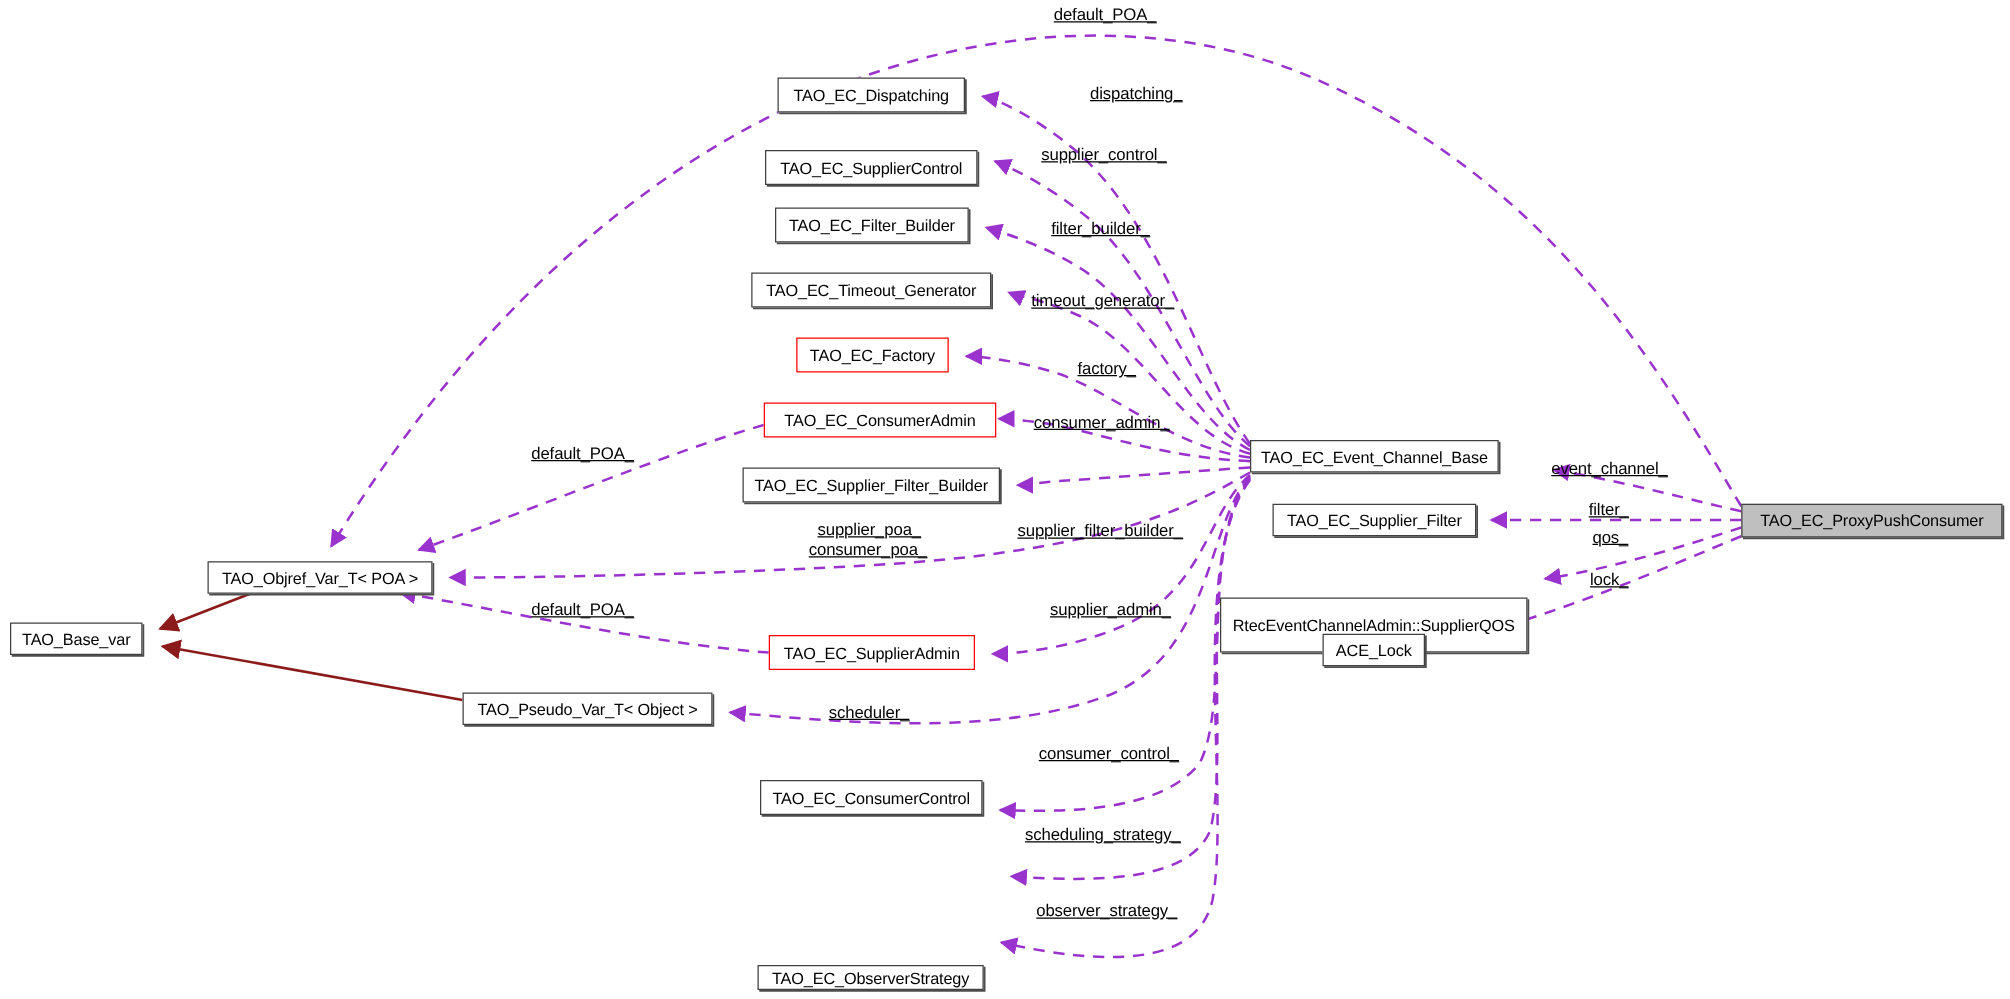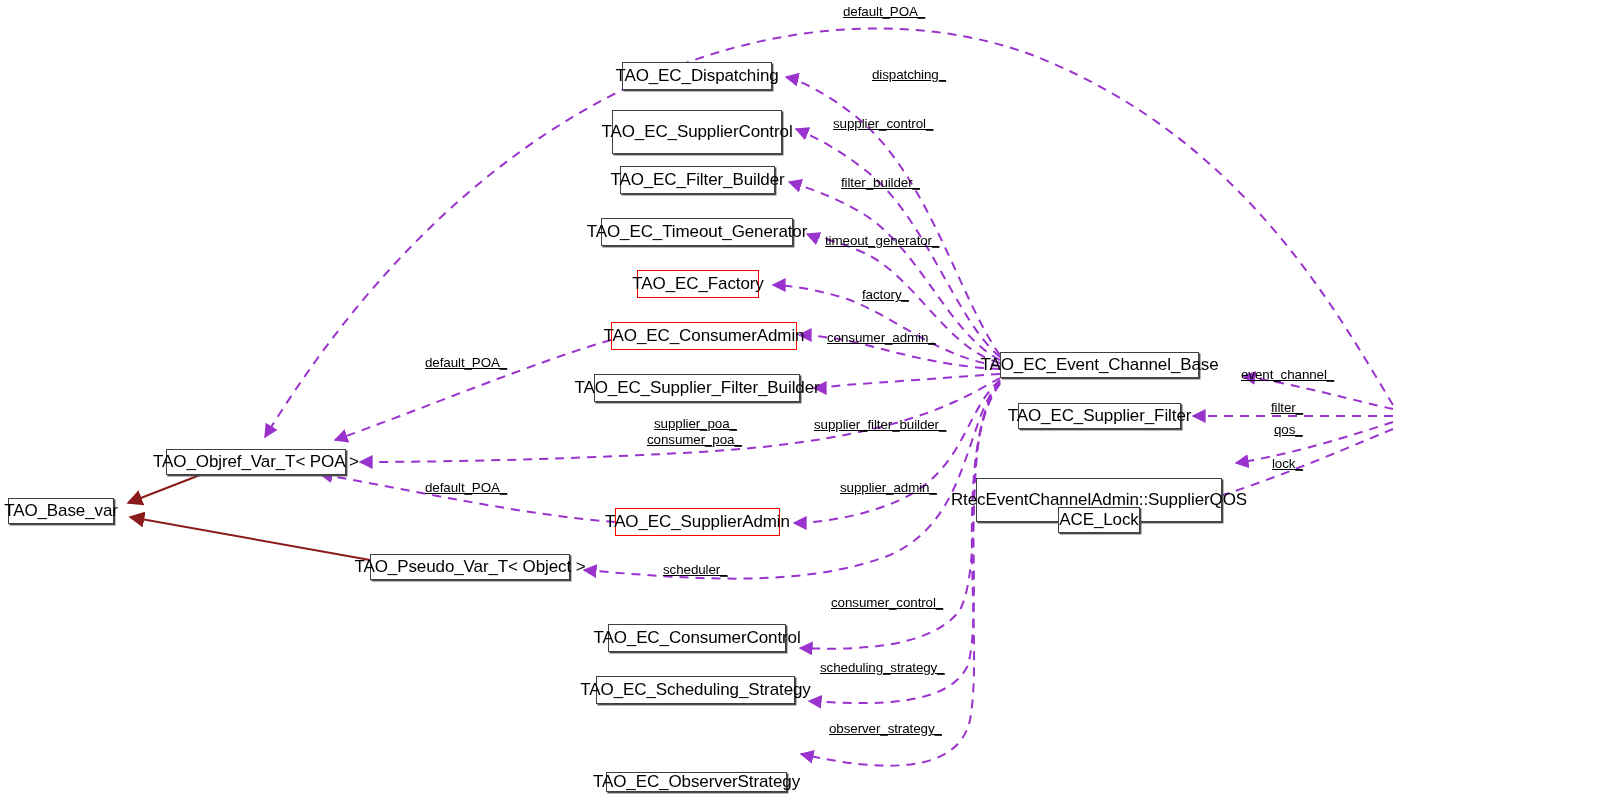--- a/index.html
+++ b/index.html
@@ -27,21 +27,21 @@
     pointer-events: none;
   }
   .node {
     position: absolute;
     box-sizing: border-box;
     background: #ffffff;
     border: 1px solid #404040;
     display: flex;
     align-items: center;
     justify-content: center;
-    font-size: 17px;
+    font-size: 13px;
     color: #000000;
     white-space: nowrap;
     letter-spacing: -0.1px;
     box-shadow: 1.4px 1.4px 0 0 #4d4d4d;
     cursor: pointer;
   }
   .node.red {
     border: 1.6px solid #ff0000;
     box-shadow: none;
   }
@@ -110,21 +110,21 @@
 
     <g stroke="#8b1a1a" stroke-width="2" fill="none" marker-end="url(#arrow-inherit)">
       <path d="M 200 475 L 128 503"></path>
       <path d="M 370 560 L 130 517"></path>
     </g>
   </svg>
 
   <div class="node" style="left: 622px; top: 62px; width: 150px; height: 28px;">
       <span>TAO_EC_Dispatching</span>
     </div>
-  <div class="node" style="left: 612px; top: 110px; width: 170px; height: 44px; text-align: center;">
+  <div class="node" style="left: 612px; top: 120px; width: 170px; height: 28px; text-align: center;">
       <span>TAO_EC_SupplierControl</span>
     </div>
   <div class="node" style="left: 620px; top: 166px; width: 155px; height: 28px;">
       <span>TAO_EC_Filter_Builder</span>
     </div>
   <div class="node" style="left: 601px; top: 218px; width: 192px; height: 28px;">
       <span>TAO_EC_Timeout_Generator</span>
     </div>
   <div class="node red" style="left: 637px; top: 270px; width: 122px; height: 28px;">
       <span>TAO_EC_Factory</span>
@@ -143,37 +143,37 @@
     </div>
   <div class="node red" style="left: 615px; top: 508px; width: 165px; height: 28px;">
       <span>TAO_EC_SupplierAdmin</span>
     </div>
   <div class="node" style="left: 370px; top: 554px; width: 200px; height: 26px;">
       <span>TAO_Pseudo_Var_T&lt; Object &gt;</span>
     </div>
   <div class="node" style="left: 608px; top: 624px; width: 178px; height: 28px;">
       <span>TAO_EC_ConsumerControl</span>
     </div>
-  <div class="node" style="left: 596px; top: 676px; width: 199px; height: 28px;">
-      <span>TAO_EC_Scheduling_Strategy</span>
-    </div>
   <div class="node" style="left: 606px; top: 772px; width: 181px; height: 20px;">
       <span>TAO_EC_ObserverStrategy</span>
     </div>
   <div class="node" style="left: 1000px; top: 352px; width: 199px; height: 26px;">
       <span>TAO_EC_Event_Channel_Base</span>
     </div>
   <div class="node" style="left: 1018px; top: 403px; width: 163px; height: 26px;">
       <span>TAO_EC_Supplier_Filter</span>
     </div>
   <div class="node" style="left: 976px; top: 478px; width: 246px; height: 44px;">
       <span>RtecEventChannelAdmin::SupplierQOS</span>
     </div>
   <div class="node" style="left: 1058px; top: 507px; width: 82px; height: 26px;">
       <span>ACE_Lock</span>
+    </div>
+  <div class="node current" style="left: 1393px; top: 403px; width: 209px; height: 27px;">
+      <span>TAO_EC_ProxyPushConsumer</span>
     </div>
 
   <div class="edge-label" style="left: 843px; top: 4px;">default_POA_</div>
   <div class="edge-label" style="left: 847px; top: 67px; margin-left: 25px;">dispatching_</div>
   <div class="edge-label" style="left: 833px; top: 116px;">supplier_control_</div>
   <div class="edge-label" style="left: 841px; top: 175px;">filter_builder_</div>
   <div class="edge-label" style="left: 825px; top: 233px;">timeout_generator_</div>
   <div class="edge-label" style="left: 862px; top: 287px;">factory_</div>
   <div class="edge-label" style="left: 827px; top: 330px;">consumer_admin_</div>
   <div class="edge-label" style="left: 814px; top: 369px; margin-top: 48px;">supplier_filter_builder_</div>

